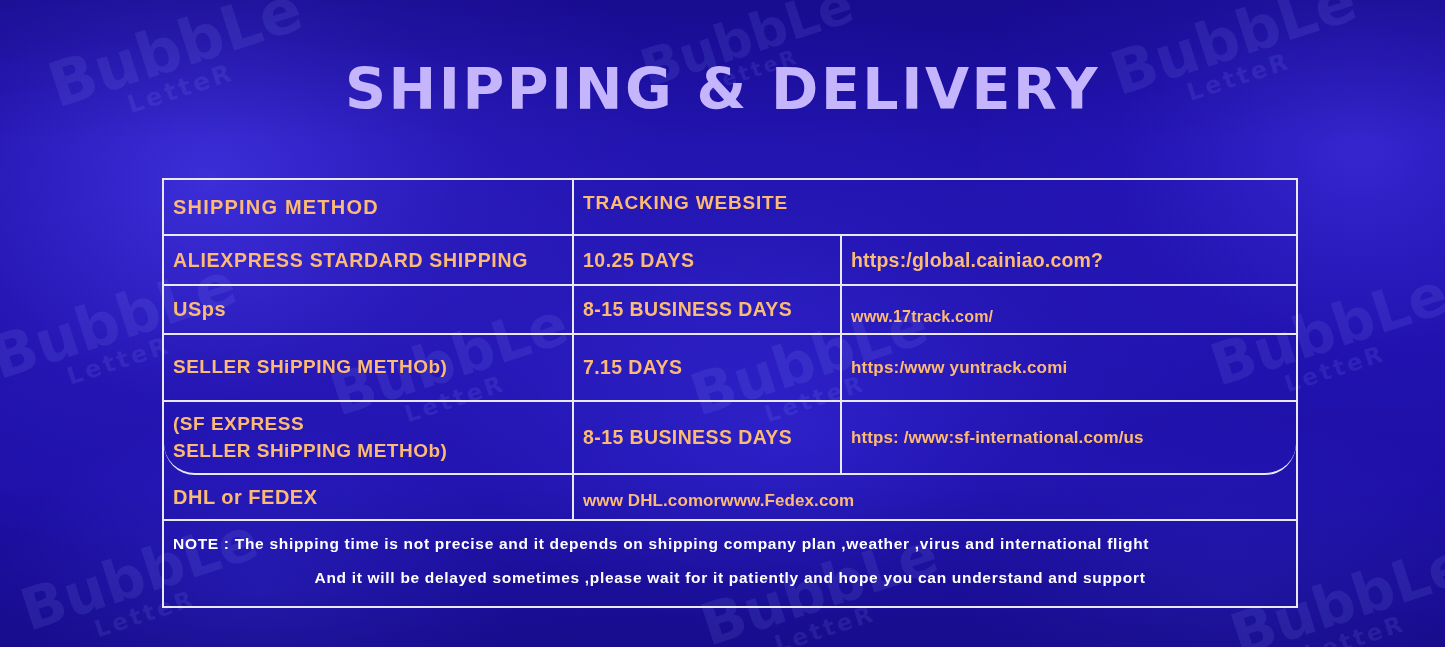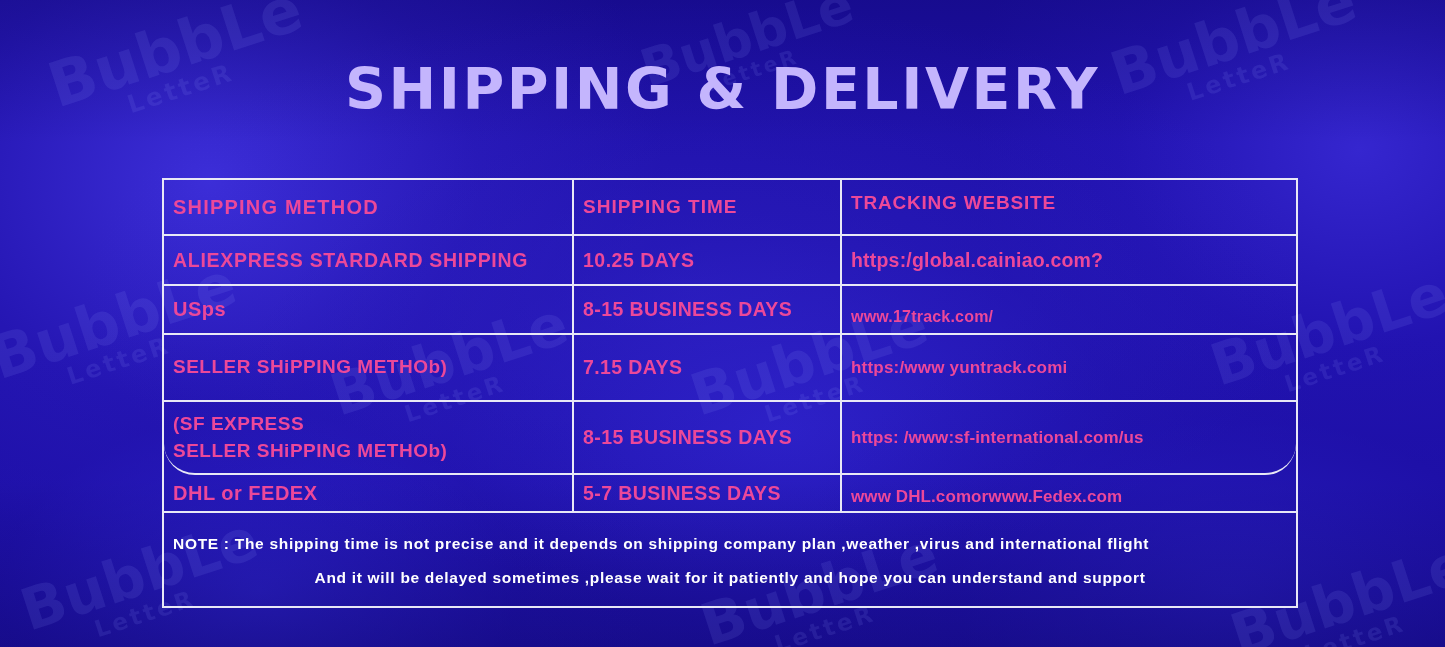--- a/index.html
+++ b/index.html
@@ -63,21 +63,21 @@
   
   #table {
     position:absolute;
     left:162px; top:178px;
     width:1136px; height:430px;
     border:2px solid #e8e8f6;
   }
   .row { position:absolute; left:0; width:100%; display:flex; }
   .cell {
     position:relative;
-    color:#ec4899;
+    color:#fdba74;
     font-weight:700;
     display:flex;
     flex-direction:column;
     justify-content:center;
     padding-left:9px;
     overflow:hidden;
   }
   .c1 { width:410px; }
   .c2 { width:268px; }
   .c3 { flex:1; }
@@ -148,21 +148,20 @@
     <span>BubbLe</span>
     <span class="sub">LetteR</span>
   </div>
 
   <div id="title">SHIPPING &amp; DELIVERY</div>
 
   <div id="table">
 
     <div class="row hr" style="top:0; height:56px;">
       <div class="cell c1" style="font-size:20px; letter-spacing:1.2px;">SHIPPING METHOD</div>
-      <div class="cell c2" style="font-size:19px; letter-spacing:1px;">SHIPPING TIME</div>
       <div class="cell c3" style="font-size:19px; letter-spacing:0.8px; padding-bottom:8px;">TRACKING WEBSITE</div>
     </div>
 
     <div class="row hr" style="top:56px; height:50px;">
       <div class="cell c1" style="font-size:19.5px; letter-spacing:0.7px;">ALIEXPRESS STARDARD SHIPPING</div>
       <div class="cell c2" style="font-size:19.5px; letter-spacing:0.5px;">10.25 DAYS</div>
       <div class="cell c3" style="font-size:19.5px; letter-spacing:0.2px;">https:/global.cainiao.com?</div>
     </div>
 
     <div class="row hr" style="top:106px; height:49px;">
@@ -181,23 +180,22 @@
 
     <div class="row hr" style="top:222px; height:73px;border-radius:31px;">
       <div class="cell c1" style="font-size:19px; letter-spacing:0.5px; line-height:1.42;">
         <span>(SF EXPRESS</span>
         <span>SELLER SHiPPING METHOb)</span>
       </div>
       <div class="cell c2" style="font-size:19.5px; letter-spacing:0.4px;">8-15 BUSINESS DAYS</div>
       <div class="cell c3" style="font-size:17px; letter-spacing:0.1px;">https: /www:sf-international.com/us</div>
     </div>
 
-    <div class="row hr" style="top:295px; height:38px;">
+    <div class="row hr" style="top:295px; height:46px;">
       <div class="cell c1" style="font-size:20px; letter-spacing:0.5px;">DHL or FEDEX</div>
-      <div class="cell c2" style="font-size:19.5px; letter-spacing:0.4px;">5-7 BUSINESS DAYS</div>
       <div class="cell c3" style="font-size:17px; letter-spacing:0.1px; padding-top:8px;">www DHL.comorwww.Fedex.com</div>
     </div>
 
     <div class="note-row" style="top:341px; height:85px;">
       <div class="note-line note-1">NOTE : The shipping time is not precise and it depends on shipping company plan ,weather ,virus and international flight</div>
       <div class="note-line note-2">And it will be delayed sometimes ,please wait for it patiently and hope you can understand and support</div>
     </div>
 
   </div>
 </div>

